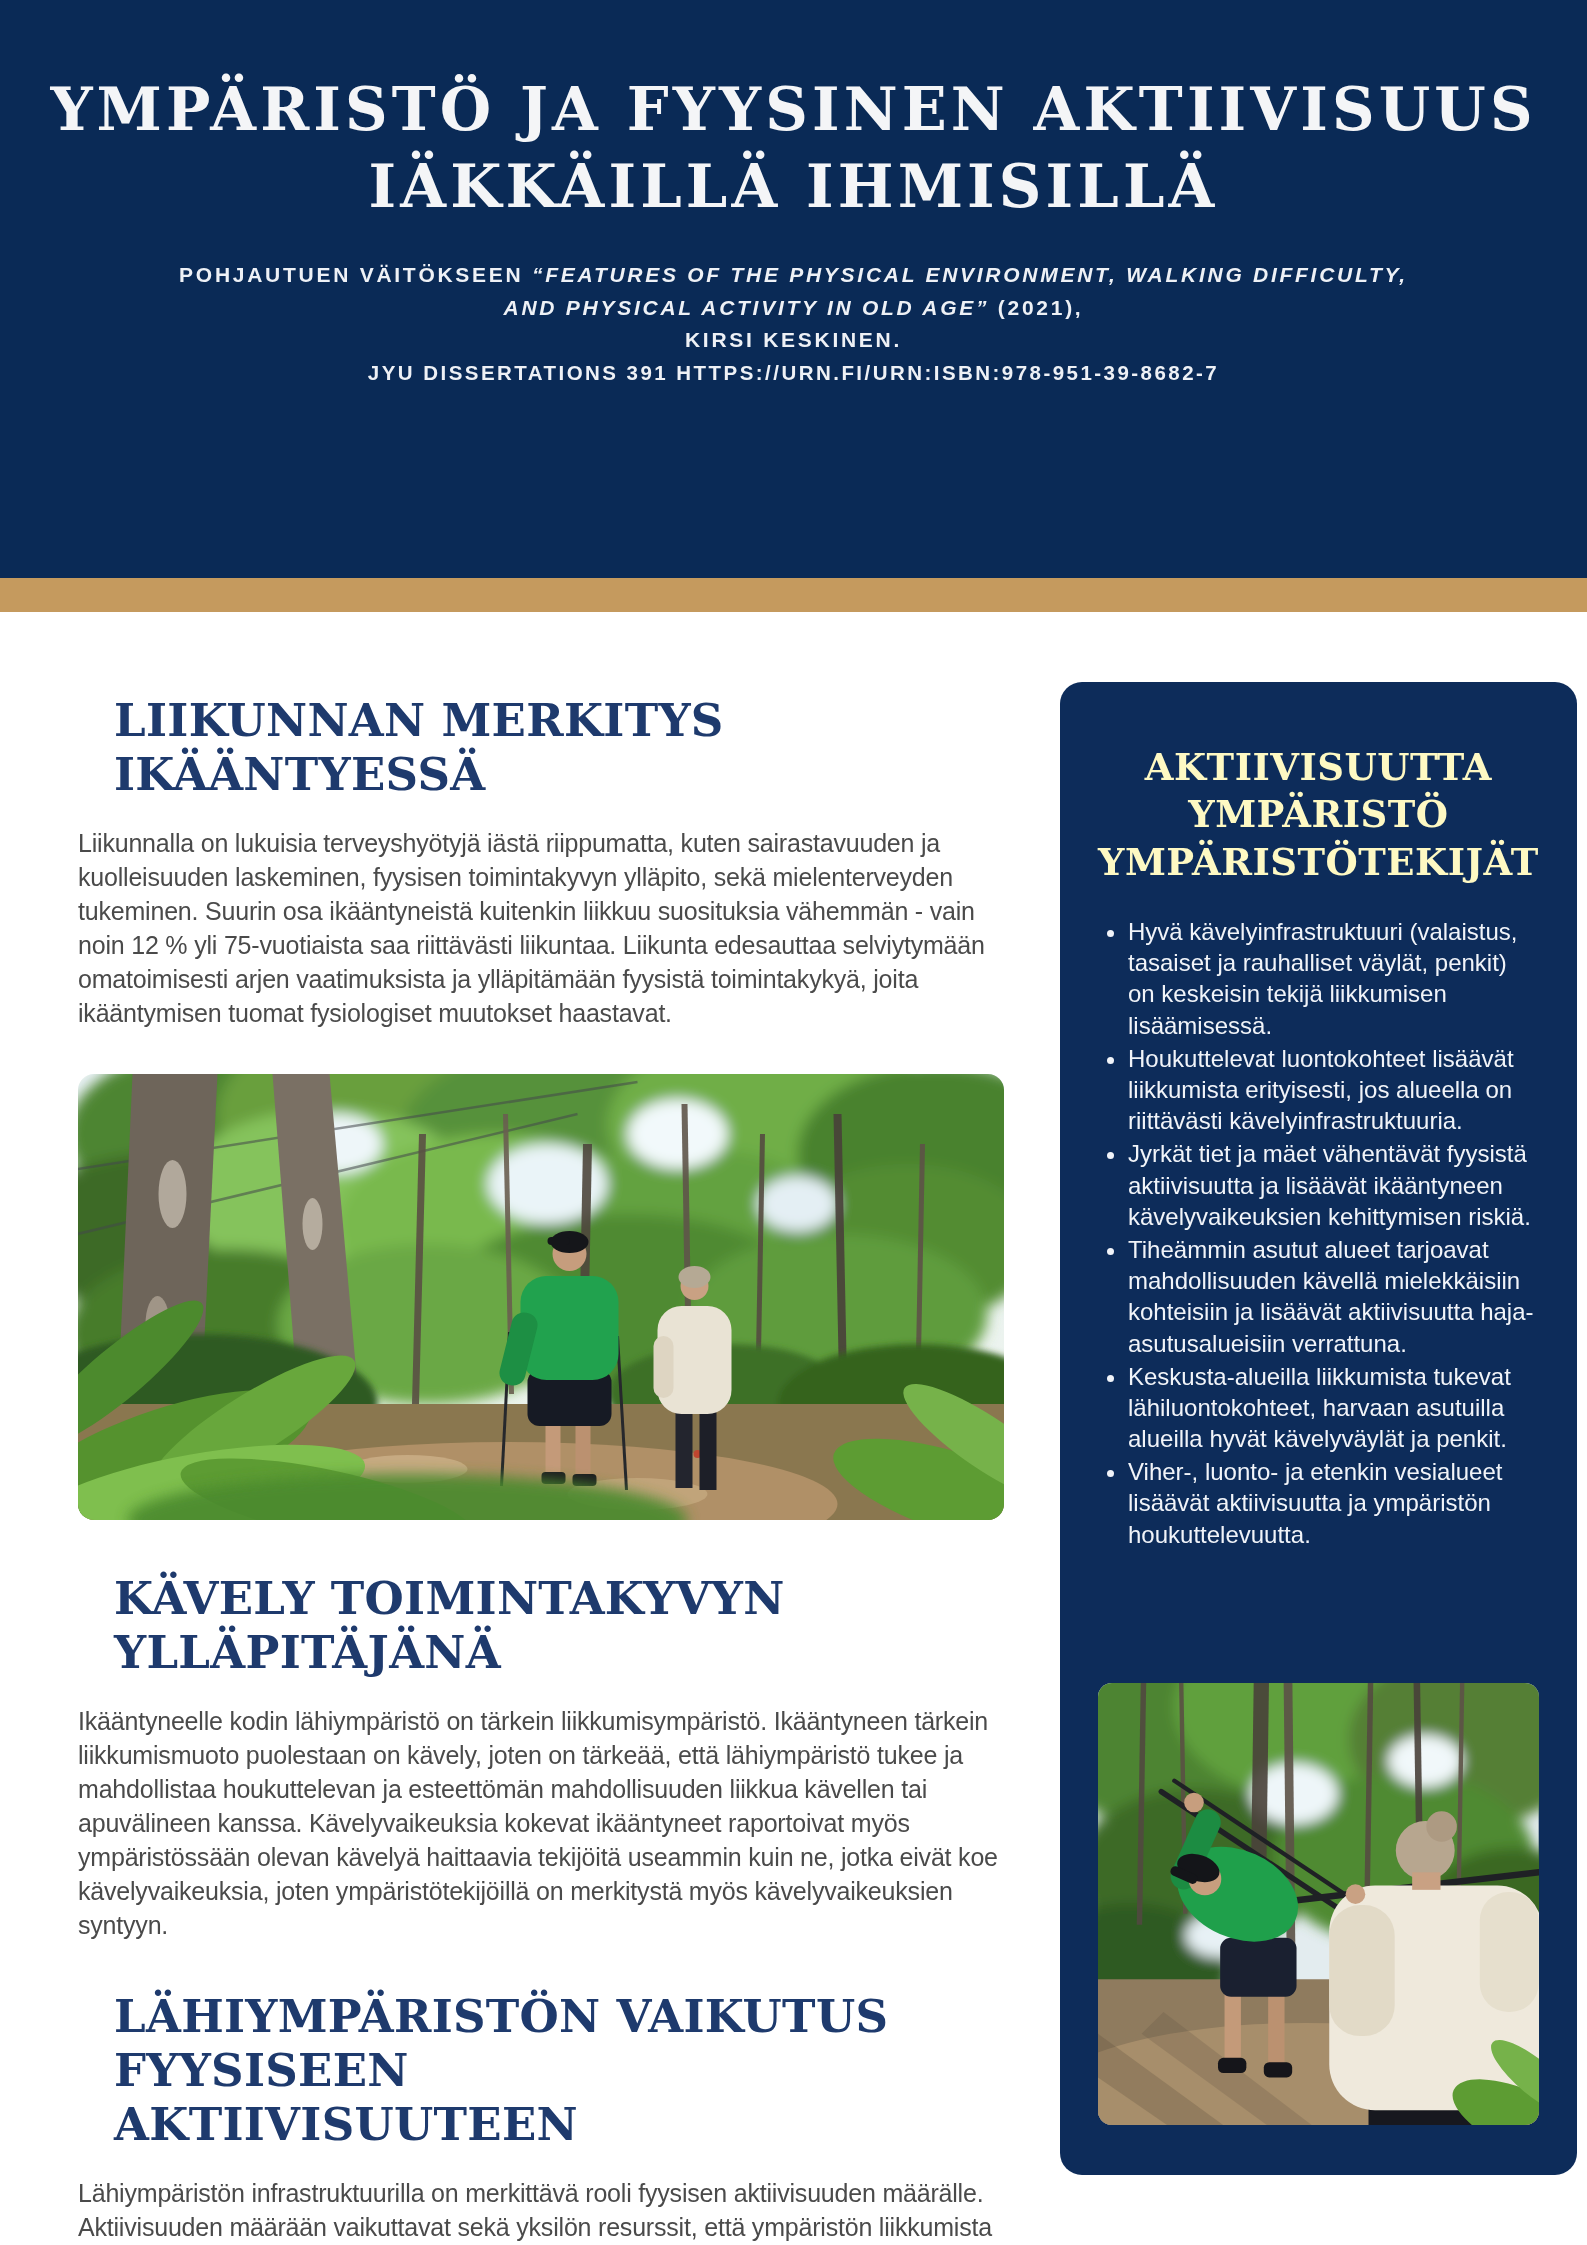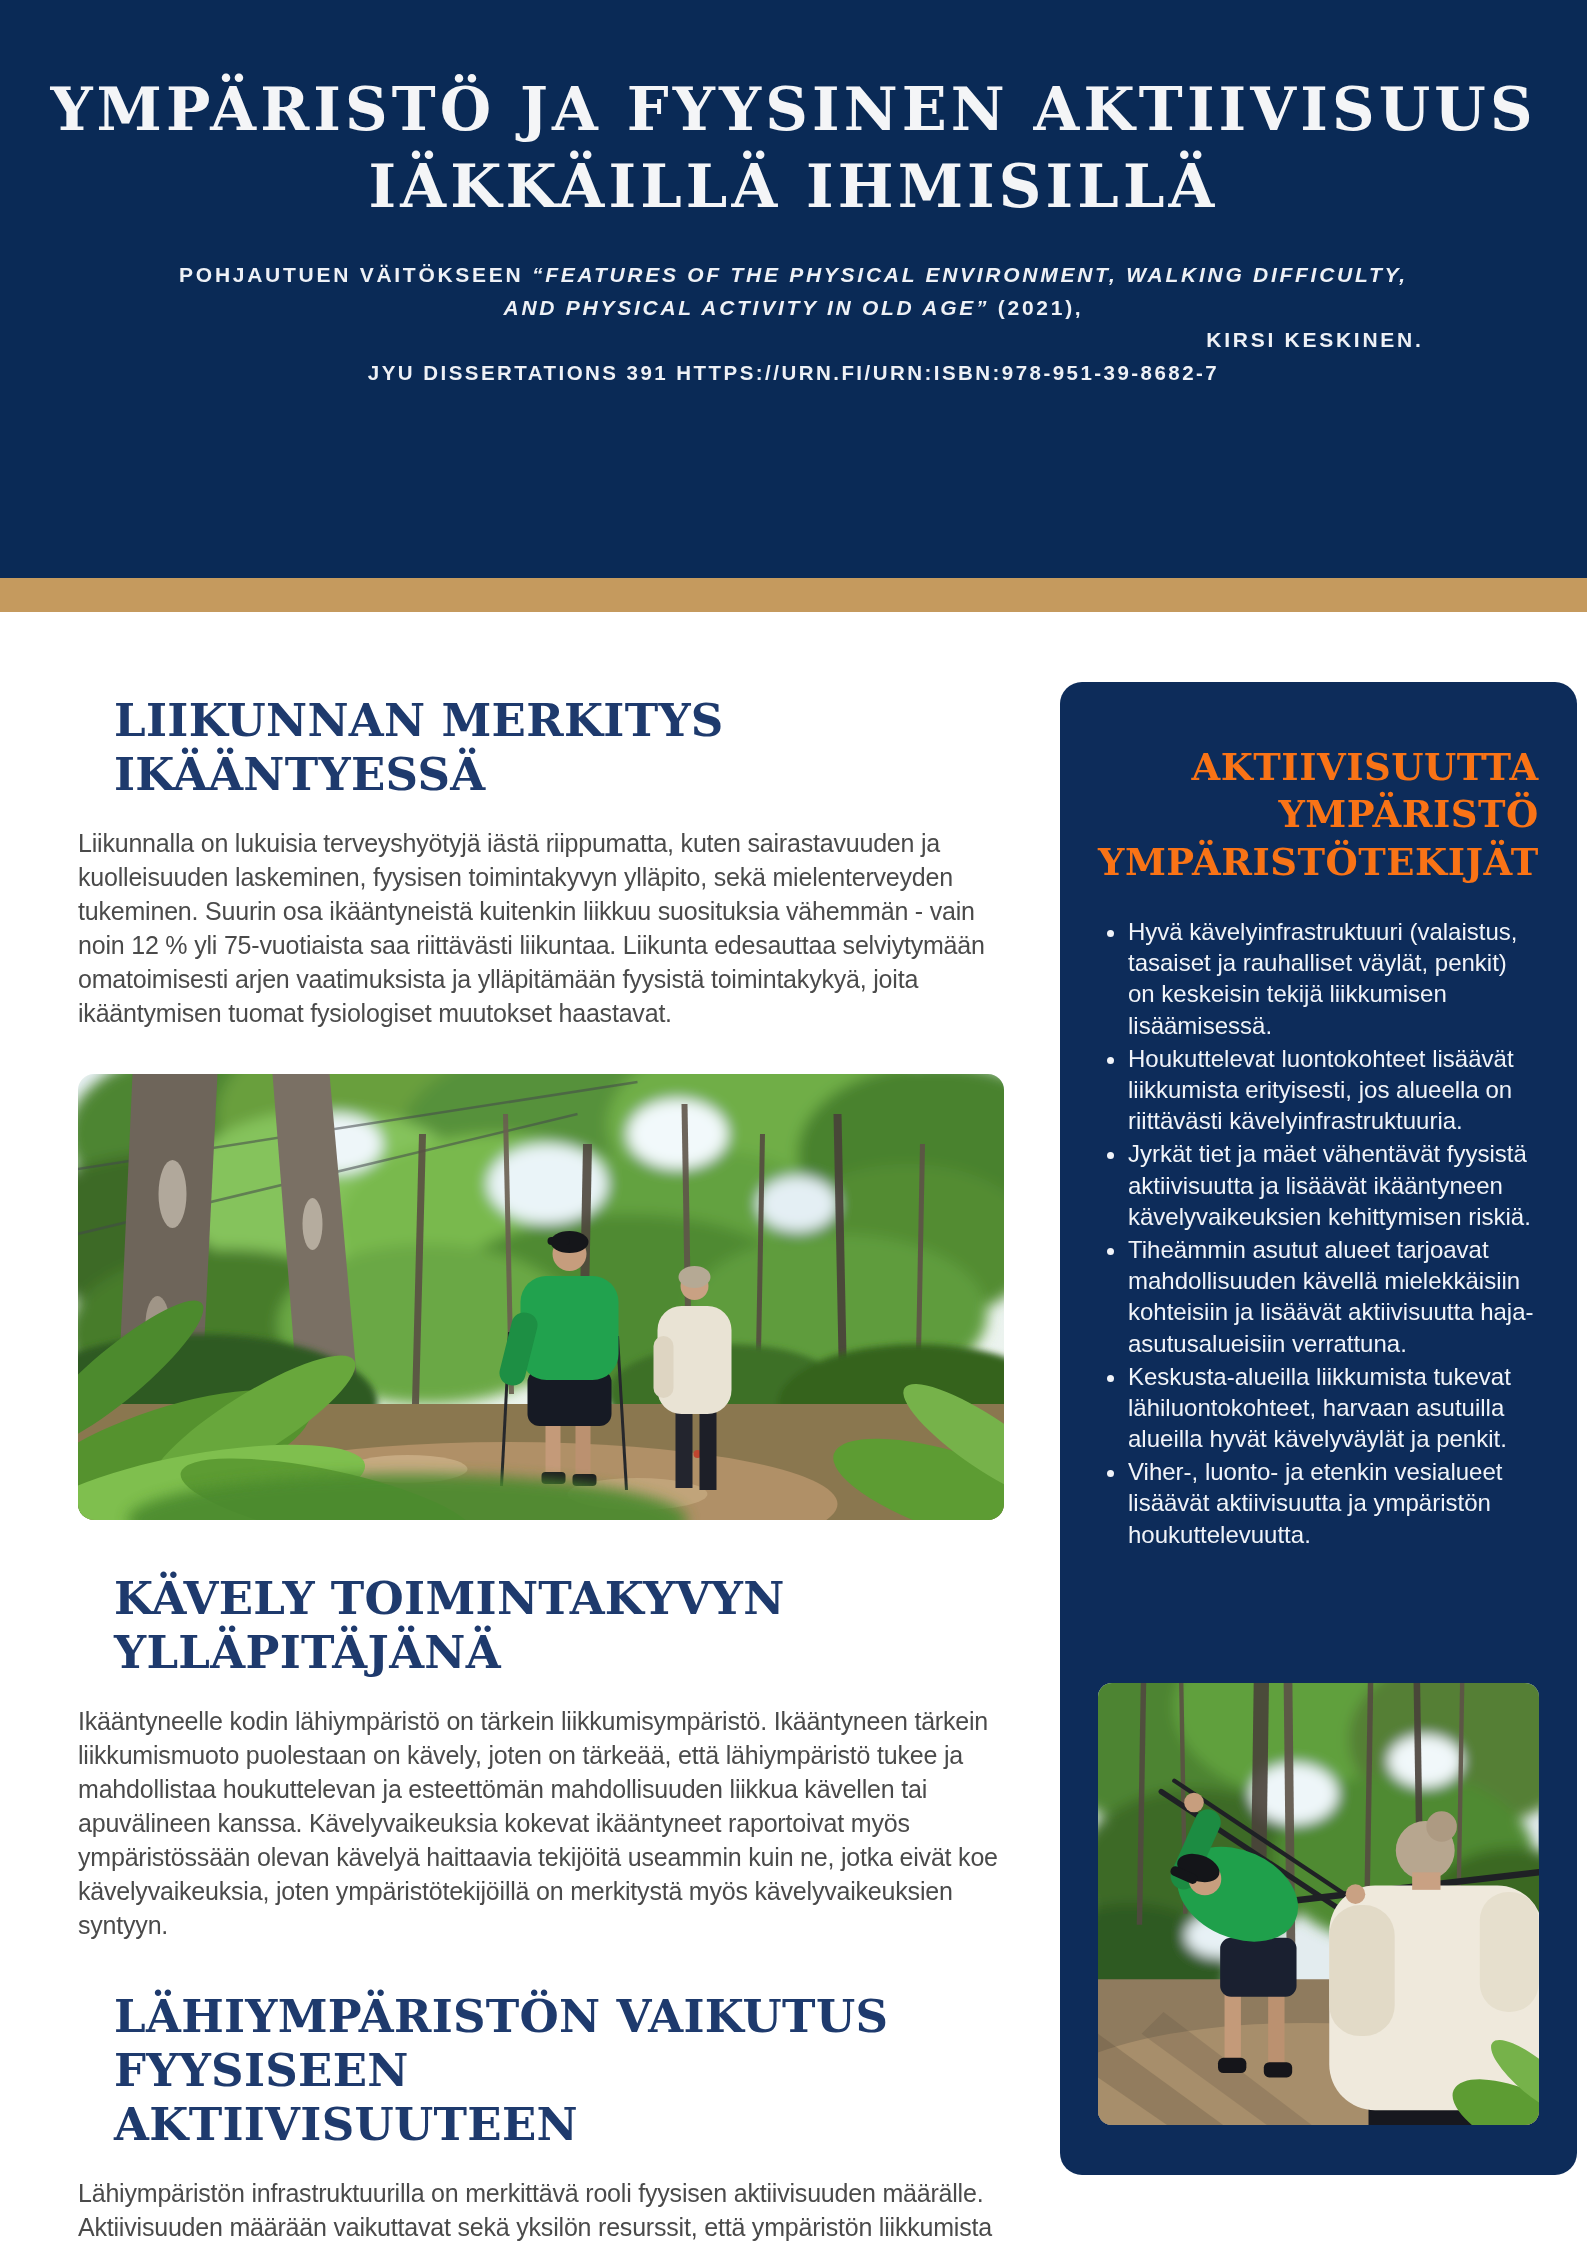--- a/index.html
+++ b/index.html
@@ -6,41 +6,41 @@
   .page{position:relative;width:1587px;height:2245px;background:#ffffff;overflow:hidden;
         font-family:"Liberation Sans",sans-serif;}
   
   .hero{height:578px;background:#0a2a56;color:#f2f4f7;text-align:center;
         padding-top:72px;box-sizing:border-box;}
   .hero h1{margin:0;font-family:"DejaVu Serif","Liberation Serif",serif;font-weight:bold;
            font-size:59px;line-height:1.3;letter-spacing:.07em;color:#f4f5f7;}
   .subtitle{margin:34px auto 0;max-width:1260px;font-size:21px;font-weight:bold;
             letter-spacing:.13em;line-height:1.55;color:#eef1f6;}
   .subtitle em{font-style:italic;}
-  .author-line{display:block;text-align:right;}
+  .author-line{display:block;}
   .reference{margin:4px auto 0;font-size:20.5px;font-weight:bold;letter-spacing:.12em;color:#eef1f6;}
   .gold-bar{height:34px;background:#c59a5e;}
   
   .content{display:flex;align-items:flex-start;gap:56px;
            padding:70px 47px 0 78px;box-sizing:border-box;}
   .left-col{width:926px;flex:0 0 auto;}
   .left-col section h2{margin:0 0 24px;font-family:"DejaVu Serif","Liberation Serif",serif;
         font-weight:bold;color:#1e3a6d;font-size:45px;line-height:1.2;letter-spacing:.3px;}
   .left-col section h2 span{display:block;margin-left:36px;}
   .left-col section p{margin:0;font-size:25px;line-height:1.36;color:#4a4a4a;letter-spacing:-.2px;}
   .sec-1{margin-top:12px;}
   .photo{overflow:hidden;}
   .photo svg{display:block;width:100%;height:100%;}
   .photo-main{margin:44px 0 52px;height:446px;border-radius:16px;}
   .sec-2{margin-bottom:48px;}
   
   .card{flex:0 0 480px;height:1493px;background:#0d2c5a;border-radius:22px;
         padding:48px 38px 0;box-sizing:border-box;position:relative;color:#f3f6fa;}
   .card h3{margin:14px 0 30px;font-family:"DejaVu Serif","Liberation Serif",serif;
-        font-weight:bold;font-size:37px;line-height:1.28;text-align:right;letter-spacing:.5px;color:#f97316;}
+        font-weight:bold;font-size:37px;line-height:1.28;text-align:center;letter-spacing:.5px;color:#fef9c3;}
   .card h3 span{display:block;}
   .card ul{margin:0;padding-left:30px;max-height:758px;overflow:hidden;
         font-size:24px;line-height:1.3;color:#f1f4f9;}
   .card li{margin:0 0 2px;}
   .card-photo{position:absolute;left:38px;right:38px;bottom:50px;height:442px;border-radius:14px;}
 </style>
 </head>
 <body>
 
 <div class="page">

